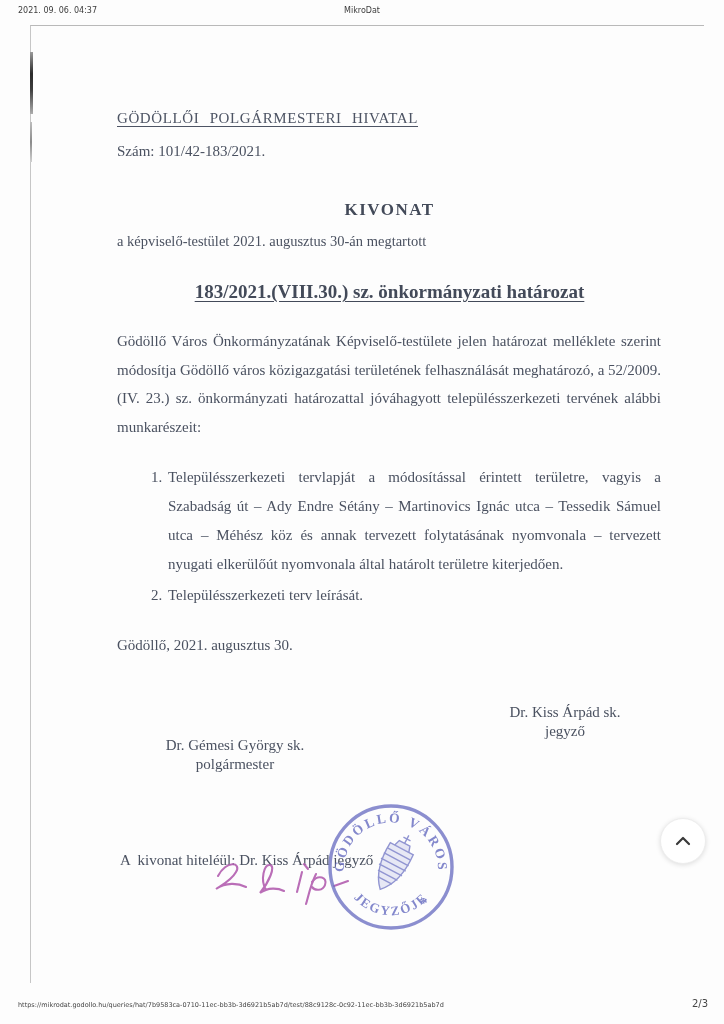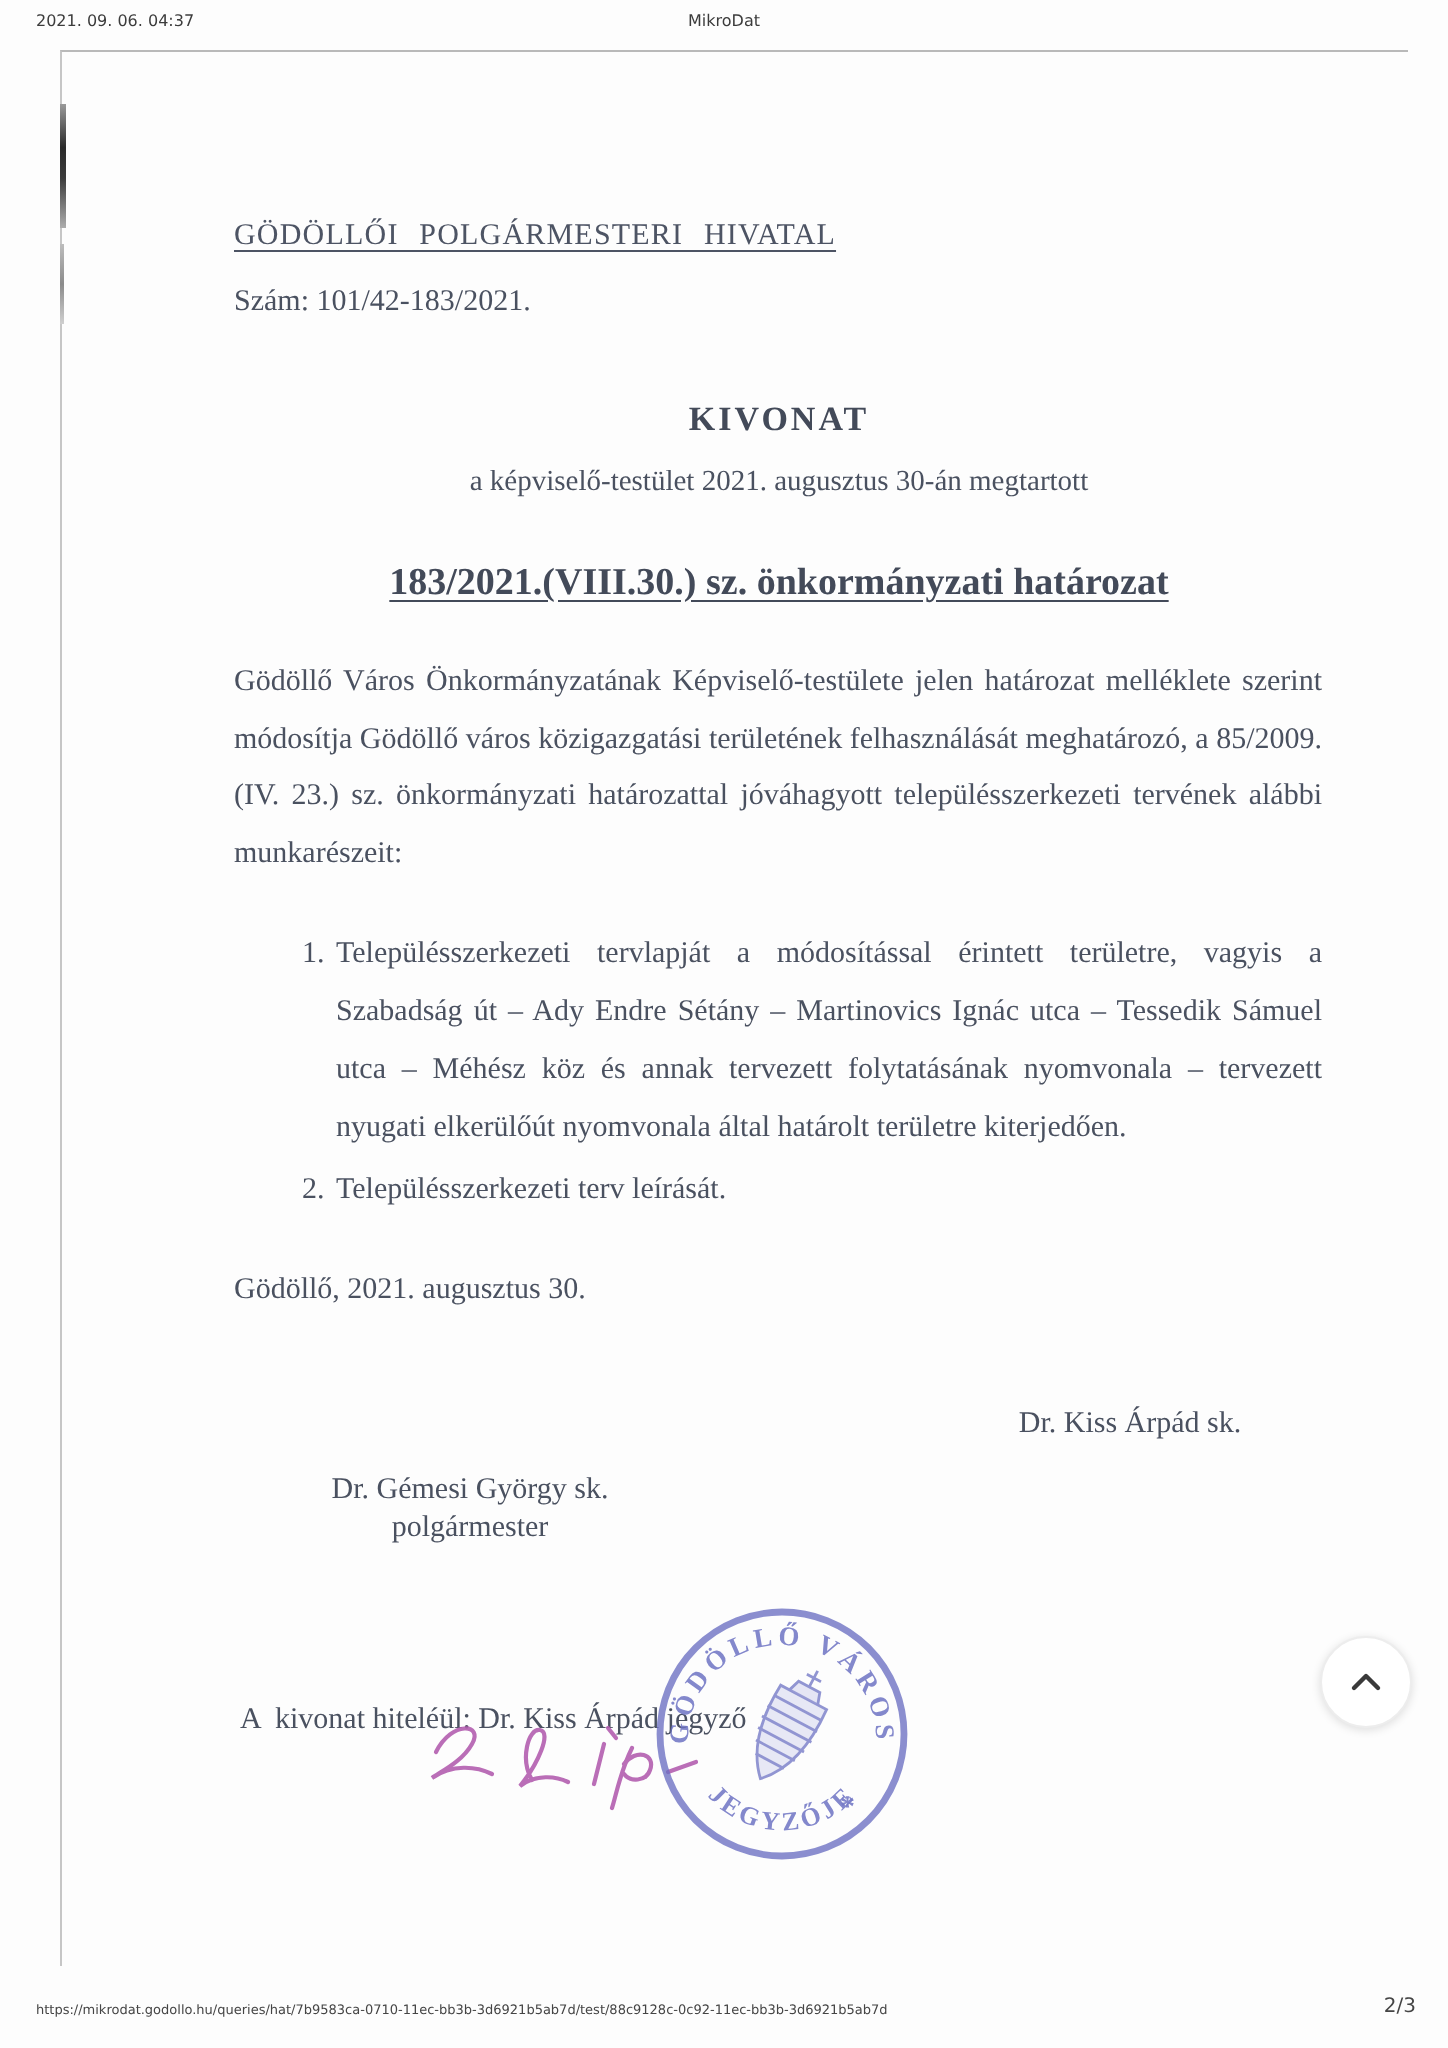--- a/index.html
+++ b/index.html
@@ -32,21 +32,21 @@
   .scan-frame .smudge2{position:absolute;left:-1px;top:96px;width:2px;height:40px;
     background:linear-gradient(#bdbdbd,#8b8b8b 50%,#cfcfcf);}
 
   
   .doc{font-size:15px;color:#4a5160;}
   .org-name{left:117px;top:110px;letter-spacing:.6px;word-spacing:6px;
     text-decoration:underline;text-underline-offset:3px;color:#4d5464;}
   .ref-number{left:117px;top:143px;}
   .title-kivonat{left:117px;width:545px;top:200px;text-align:center;
     font-weight:bold;font-size:17px;letter-spacing:1.5px;color:#434a59;}
-  .subtitle{left:117px;width:545px;top:233px;text-align:center;
+  .subtitle{left:117px;width:545px;top:233px;text-align:left;
     font-size:14.5px;line-height:17.5px;}
   .decision-heading{left:117px;width:545px;top:281px;text-align:center;
     font-weight:bold;font-size:19px;
     text-decoration:underline;text-underline-offset:3px;color:#434a59;}
   .body-par{left:117px;width:544px;top:327px;text-align:justify;line-height:28.5px;}
   .list-block{left:117px;width:544px;top:463px;}
   .list-block ol{margin:0;padding-left:49px;}
   .list-block li{line-height:29px;text-align:justify;padding-left:2px;}
   .dateline{left:117px;top:637px;}
   .sig-left{left:140px;top:736px;width:190px;text-align:center;line-height:19px;}
@@ -76,37 +76,38 @@
   <div class="smudge2"></div>
 </div>
 
 <div class="abs doc org-name">GÖDÖLLŐI POLGÁRMESTERI HIVATAL</div>
 <div class="abs doc ref-number">Szám: 101/42-183/2021.</div>
 <div class="abs doc title-kivonat">KIVONAT</div>
 <div class="abs doc subtitle">
   <div>a képviselő-testület 2021. augusztus 30-án megtartott</div>
 </div>
 <div class="abs doc decision-heading">183/2021.(VIII.30.) sz. önkormányzati határozat</div>
-<div class="abs doc body-par">Gödöllő Város Önkormányzatának Képviselő-testülete jelen határozat melléklete szerint módosítja Gödöllő város közigazgatási területének felhasználását meghatározó, a 85/2009. (IV. 23.) sz. önkormányzati határozattal jóváhagyott településszerkezeti tervének alábbi munkarészeit:</div>
+<div class="abs doc body-par">Gödöllő Város Önkormányzatának Képviselő-testülete jelen határozat melléklete szerint módosítja Gödöllő város közigazgatási területének felhasználását meghatározó, a 52/2009. (IV. 23.) sz. önkormányzati határozattal jóváhagyott településszerkezeti tervének alábbi munkarészeit:</div>
 
 <div class="abs doc list-block">
   <ol>
     <li style="margin-bottom:2px;">Településszerkezeti tervlapját a módosítással érintett területre, vagyis a Szabadság út – Ady Endre Sétány – Martinovics Ignác utca – Tessedik Sámuel utca – Méhész köz és annak tervezett folytatásának nyomvonala – tervezett nyugati elkerülőút nyomvonala által határolt területre kiterjedően.</li>
     <li>Településszerkezeti terv leírását.</li>
   </ol>
 </div>
 
 <div class="abs doc dateline">Gödöllő, 2021. augusztus 30.</div>
 
 <div class="abs doc sig-left">
   <div>Dr. Gémesi György sk.</div>
   <div>polgármester</div>
 </div>
 <div class="abs doc sig-right">
   <div>Dr. Kiss Árpád sk.</div>
+  <div>jegyző</div>
 </div>
 
 <div class="abs doc attestation">A  kivonat hiteléül: Dr. Kiss Árpád jegyző</div>
 
 <svg class="abs ink-signature" viewBox="0 0 160 52">
   <g fill="none" stroke="#b35fb0" stroke-width="2.1" stroke-linecap="round" opacity="0.9">
     <path d="M 12,20 C 20,4 36,6 30,16 C 25,25 14,30 10,33 C 20,26 32,27 40,31"></path>
     <path d="M 60,34 C 54,24 58,8 64,9 C 70,10 63,26 54,37 C 62,31 72,32 78,35"></path>
     <path d="M 96,16 L 91,36"></path>
     <path d="M 98,8 L 102,13"></path>

